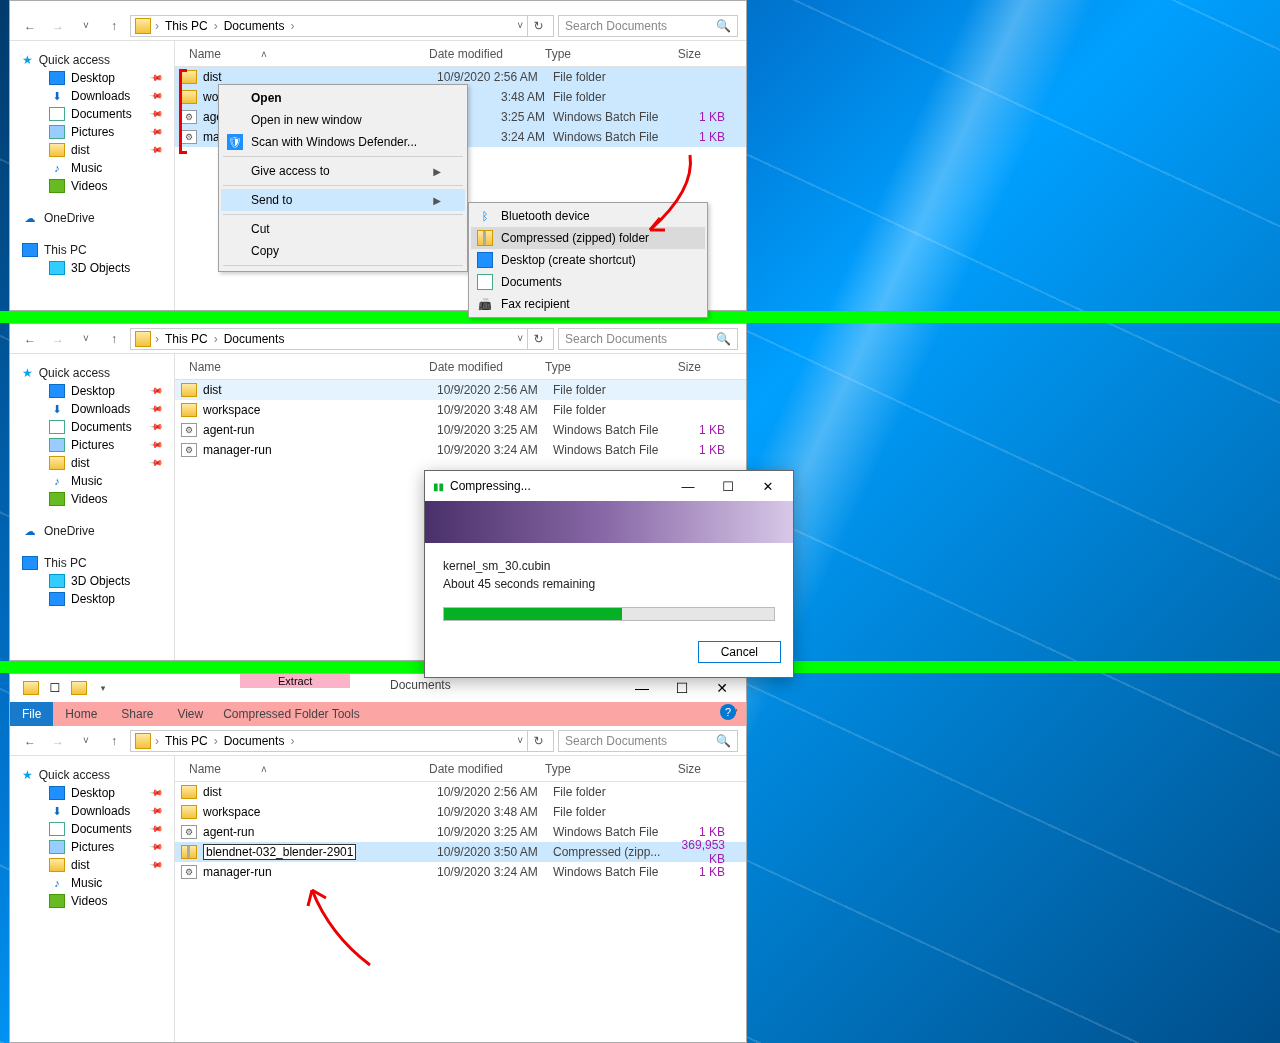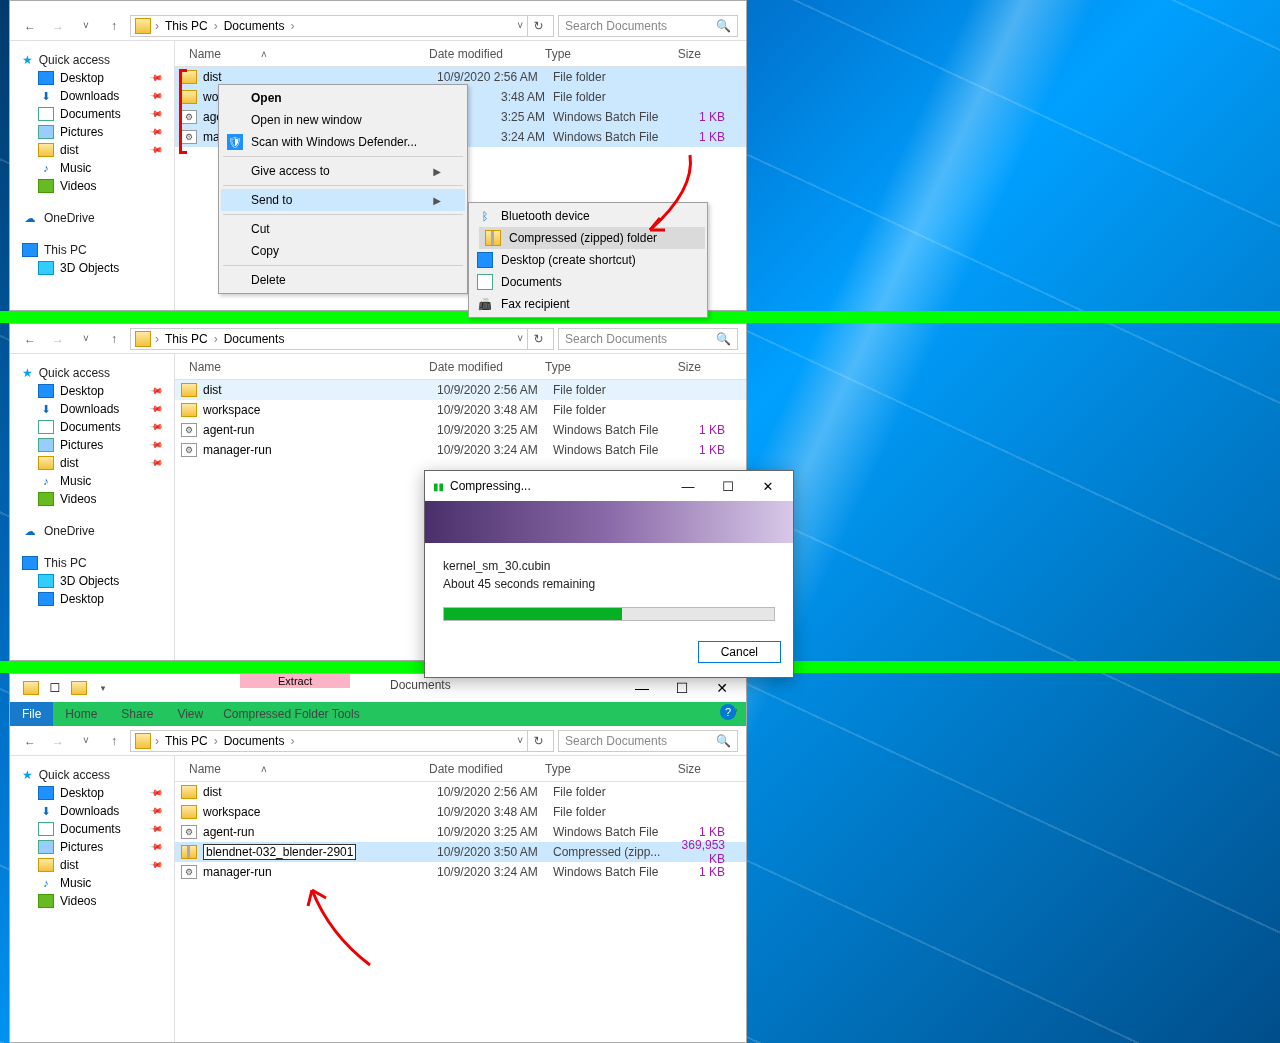--- a/index.html
+++ b/index.html
@@ -24,21 +24,21 @@
 .crumb-sep { color: #888; }
 .refresh-btn { width: 22px; height: 22px; border-left: 1px solid #ccc; display: flex; align-items: center; justify-content: center; color: #555; }
 .search-box { width: 180px; height: 22px; border: 1px solid #ccc; display: flex; align-items: center; padding: 0 6px; color: #888; gap: 6px; }
 .search-box .mag { margin-left: auto; color: #555; }
 
 .body-row { flex: 1; display: flex; overflow: hidden; }
 .sidebar { width: 165px; border-right: 1px solid #e0e0e0; padding: 10px 0; overflow: hidden; }
 .sb-group { margin-bottom: 14px; }
 .sb-group-title { display: flex; align-items: center; gap: 6px; padding: 2px 12px; color: #222; font-size: 12px; }
 .sb-star { color: #00a2ed; }
-.sb-item { display: flex; align-items: center; gap: 6px; padding: 2px 12px 2px 28px; cursor: default; }
+.sb-item { display: flex; align-items: center; gap: 6px; padding: 2px 12px 2px 28px; cursor: default; margin-left: 11px; }
 .sb-item .pin { margin-left: auto; color: #888; font-size: 9px; transform: rotate(45deg); }
 .sb-icon { width: 16px; height: 14px; display: inline-flex; align-items: center; justify-content: center; font-size: 11px; }
 .ic-desktop { background: #1e90ff; border: 1px solid #0a6cc6; }
 .ic-downloads { color: #0a6cc6; }
 .ic-documents { background: #fff; border: 1px solid #4a8; }
 .ic-pictures { background: #9cf; border: 1px solid #4a8; }
 .ic-folder { background: linear-gradient(#ffe9a6,#f3c23b); border: 1px solid #d19a00; }
 .ic-music { color: #0a6cc6; }
 .ic-videos { background: #6b2; border: 1px solid #490; }
 .ic-onedrive { color: #0a6cc6; }
@@ -76,40 +76,40 @@
 .cm-item { height: 22px; display: flex; align-items: center; padding: 0 24px 0 30px; cursor: default; position: relative; white-space: nowrap; }
 .cm-item.bold { font-weight: 600; }
 .cm-item.hover { background: #cce8ff; }
 .cm-item .cm-icon { position: absolute; left: 6px; width: 16px; height: 16px; display: flex; align-items: center; justify-content: center; font-size: 11px; }
 .cm-sep { height: 1px; background: #d0d0d0; margin: 3px 2px; }
 .cm-arrow { margin-left: auto; padding-left: 20px; color: #555; font-size: 10px; }
 .cm-shield { background: #1e90ff; color: #fff; font-size: 9px; }
 
 .submenu { position: absolute; background: #f0f0f0; border: 1px solid #a0a0a0; box-shadow: 2px 2px 4px rgba(0,0,0,0.2); padding: 2px; z-index: 101; }
 .sm-item { height: 22px; display: flex; align-items: center; padding: 0 30px 0 30px; cursor: default; position: relative; white-space: nowrap; }
-.sm-item.hover { background: #dadada; margin-left: 8px; }
+.sm-item.hover { background: #dadada; }
 .sm-item .sm-icon { position: absolute; left: 6px; width: 16px; height: 16px; display: flex; align-items: center; justify-content: center; font-size: 11px; }
 
 .red-arrow { position: absolute; z-index: 110; pointer-events: none; }
 
 
 .progress-dlg { position: absolute; width: 370px; background: #fff; border: 1px solid #666; z-index: 60; box-shadow: 0 4px 16px rgba(0,0,0,0.3); }
 .dlg-titlebar { height: 30px; display: flex; align-items: center; padding: 0 8px; gap: 6px; }
 .dlg-title { flex: 1; }
 .dlg-btn { width: 34px; height: 22px; display: flex; align-items: center; justify-content: center; font-size: 13px; }
 .dlg-banner { height: 42px; background: linear-gradient(90deg,#4a306b,#8a6aa8,#d8c8e8); }
 .dlg-body { padding: 14px 18px 10px; }
 .dlg-text { color: #222; line-height: 1.5; }
 .progress-track { margin-top: 14px; height: 14px; border: 1px solid #bbb; background: #e6e6e6; }
 .progress-fill { height: 100%; background: #06b025; }
 .dlg-footer { padding: 10px 12px 14px; display: flex; justify-content: flex-end; }
 .win-btn { padding: 3px 22px; border: 1px solid #0078d4; background: #fff; cursor: default; }
 
 
-.ribbon { height: 24px; display: flex; align-items: stretch; background: #22c55e; }
+.ribbon { height: 24px; display: flex; align-items: stretch; background: #fca5a5; }
 .ribbon-file { background: #1979ca; color: #fff; padding: 4px 12px; display: flex; align-items: center; }
 .ribbon-tab { padding: 4px 12px; display: flex; align-items: center; color: #444; cursor: default; }
 .ribbon-contextual { background: #fab3c7; color: #000; padding: 4px 20px; display: flex; align-items: center; }
 .title-text { position: absolute; left: 380px; top: 4px; color: #444; }
 .win-controls { position: absolute; right: 4px; top: 0; display: flex; }
 .win-controls .wc { width: 40px; height: 28px; display: flex; align-items: center; justify-content: center; font-size: 14px; }
 .qat { position: absolute; left: 10px; top: 0; height: 28px; display: flex; align-items: center; gap: 2px; }
 .qat .qat-btn { width: 22px; height: 22px; display: flex; align-items: center; justify-content: center; }
 
 .rename-box { border: 1px solid #333; background: #fff; padding: 0 2px; display: inline-block; }
@@ -266,23 +266,20 @@
       <span class="cm-arrow">▶</span>
     </div>
   <div class="cm-sep"></div>
   <div class="cm-item">
       <span>Cut</span>
     </div>
   <div class="cm-item">
       <span>Copy</span>
     </div>
   <div class="cm-sep"></div>
-  <div class="cm-item">
-      <span>Delete</span>
-    </div>
 </div>
 
 <div class="submenu" style="left:468px; top:202px; width:240px;">
   <div class="sm-item">
       <span class="sm-icon" style="color:#0078d4">ᛒ</span>
       <span>Bluetooth device</span>
     </div>
   <div class="sm-item hover">
       <span class="sm-icon fi-zip"></span>
       <span>Compressed (zipped) folder</span>

